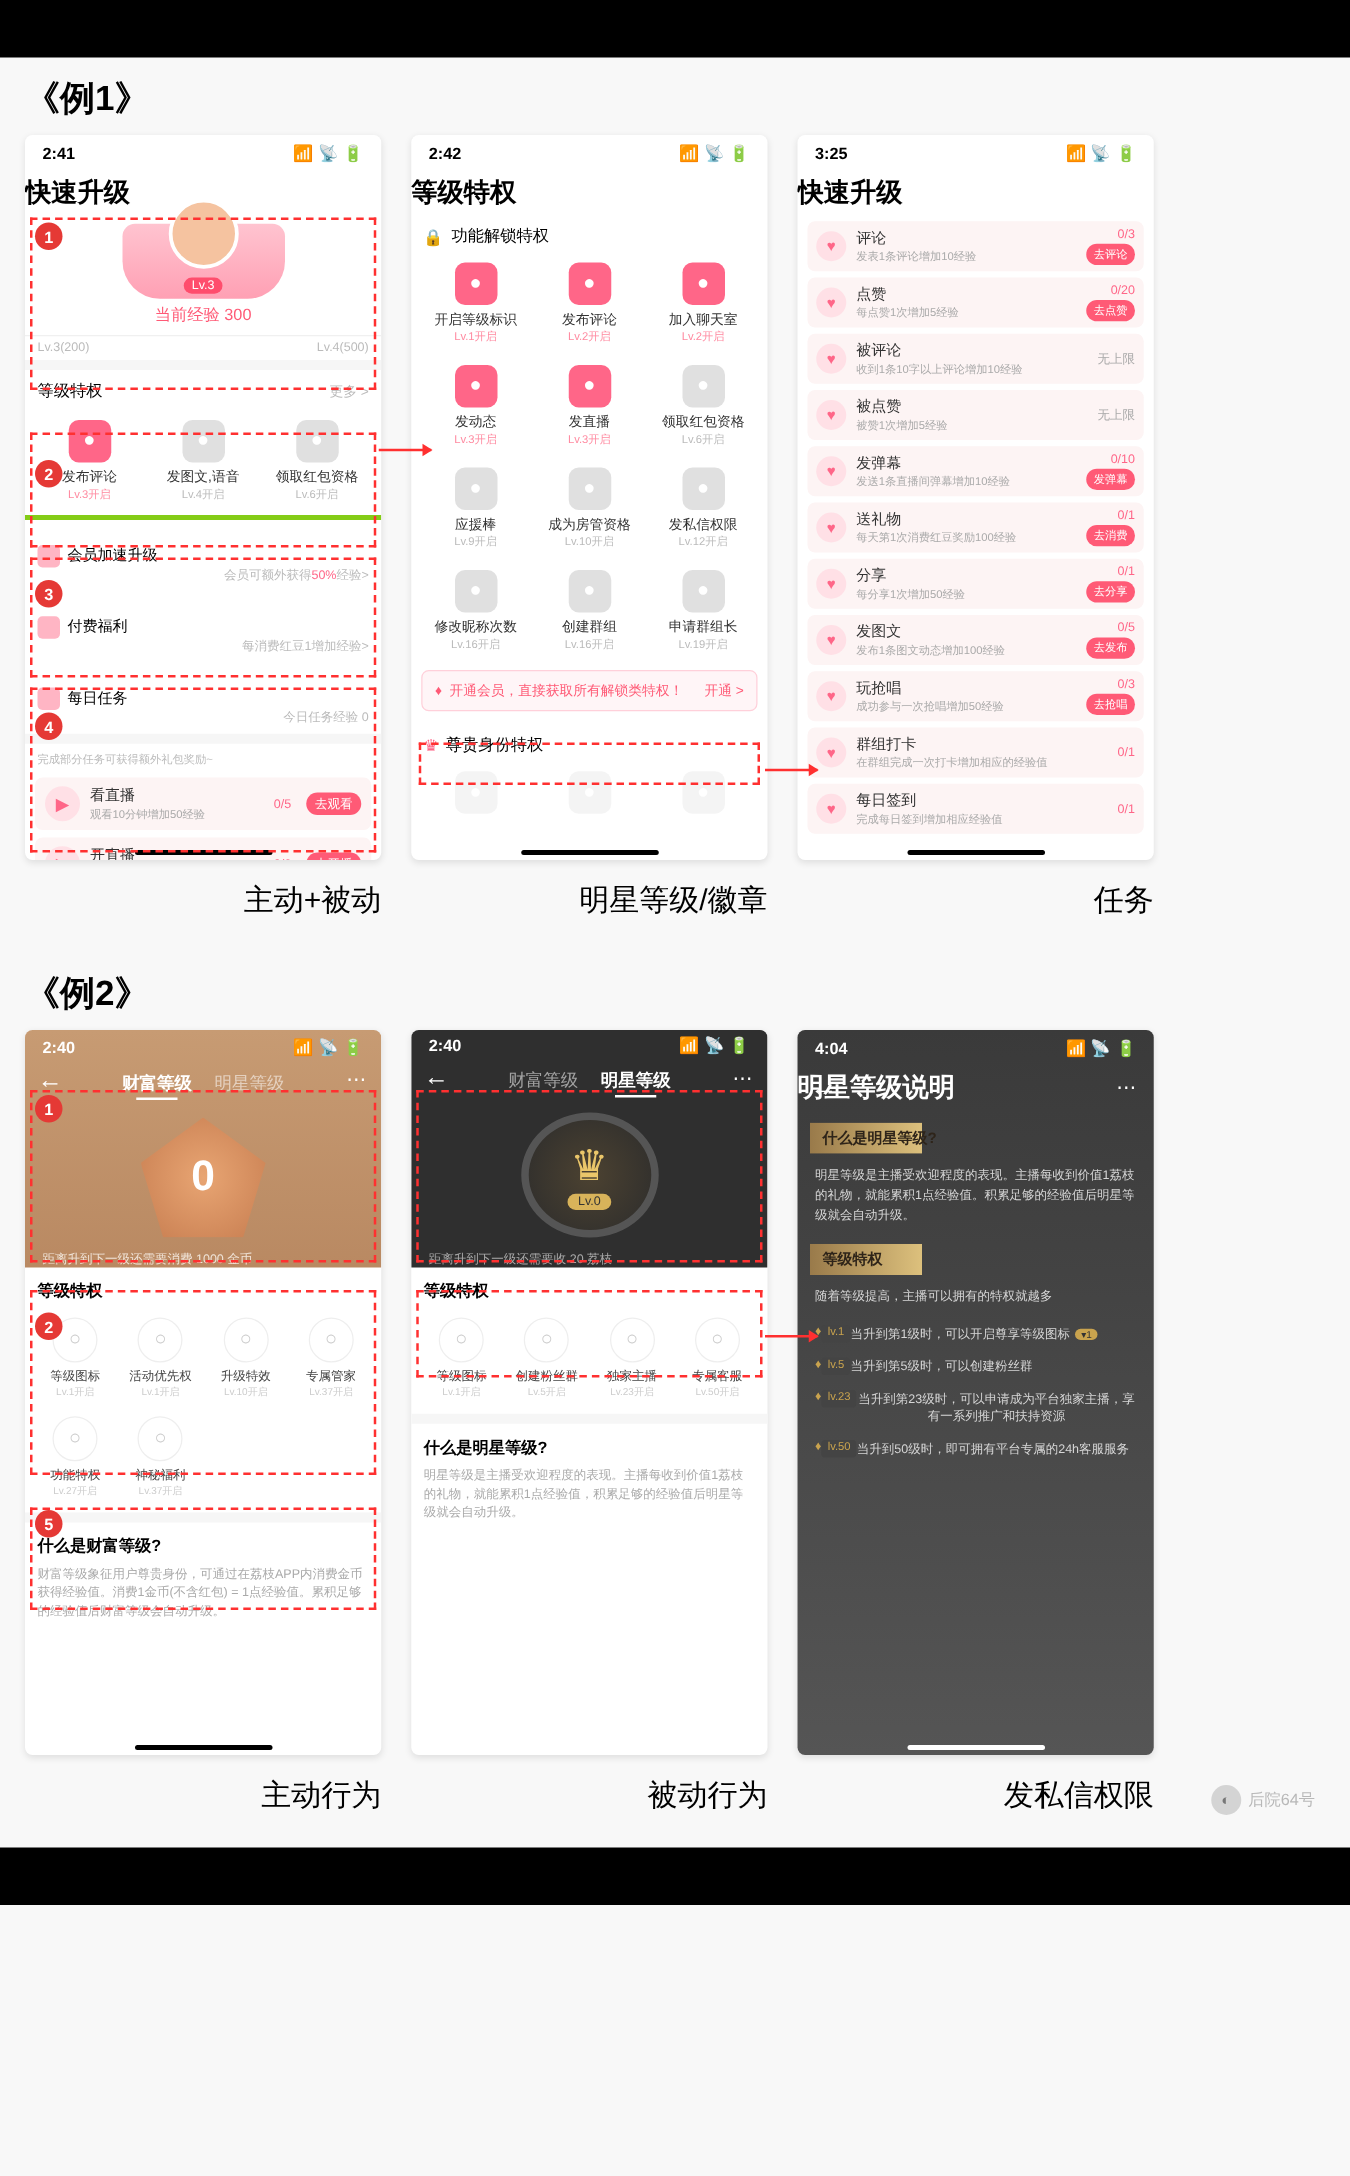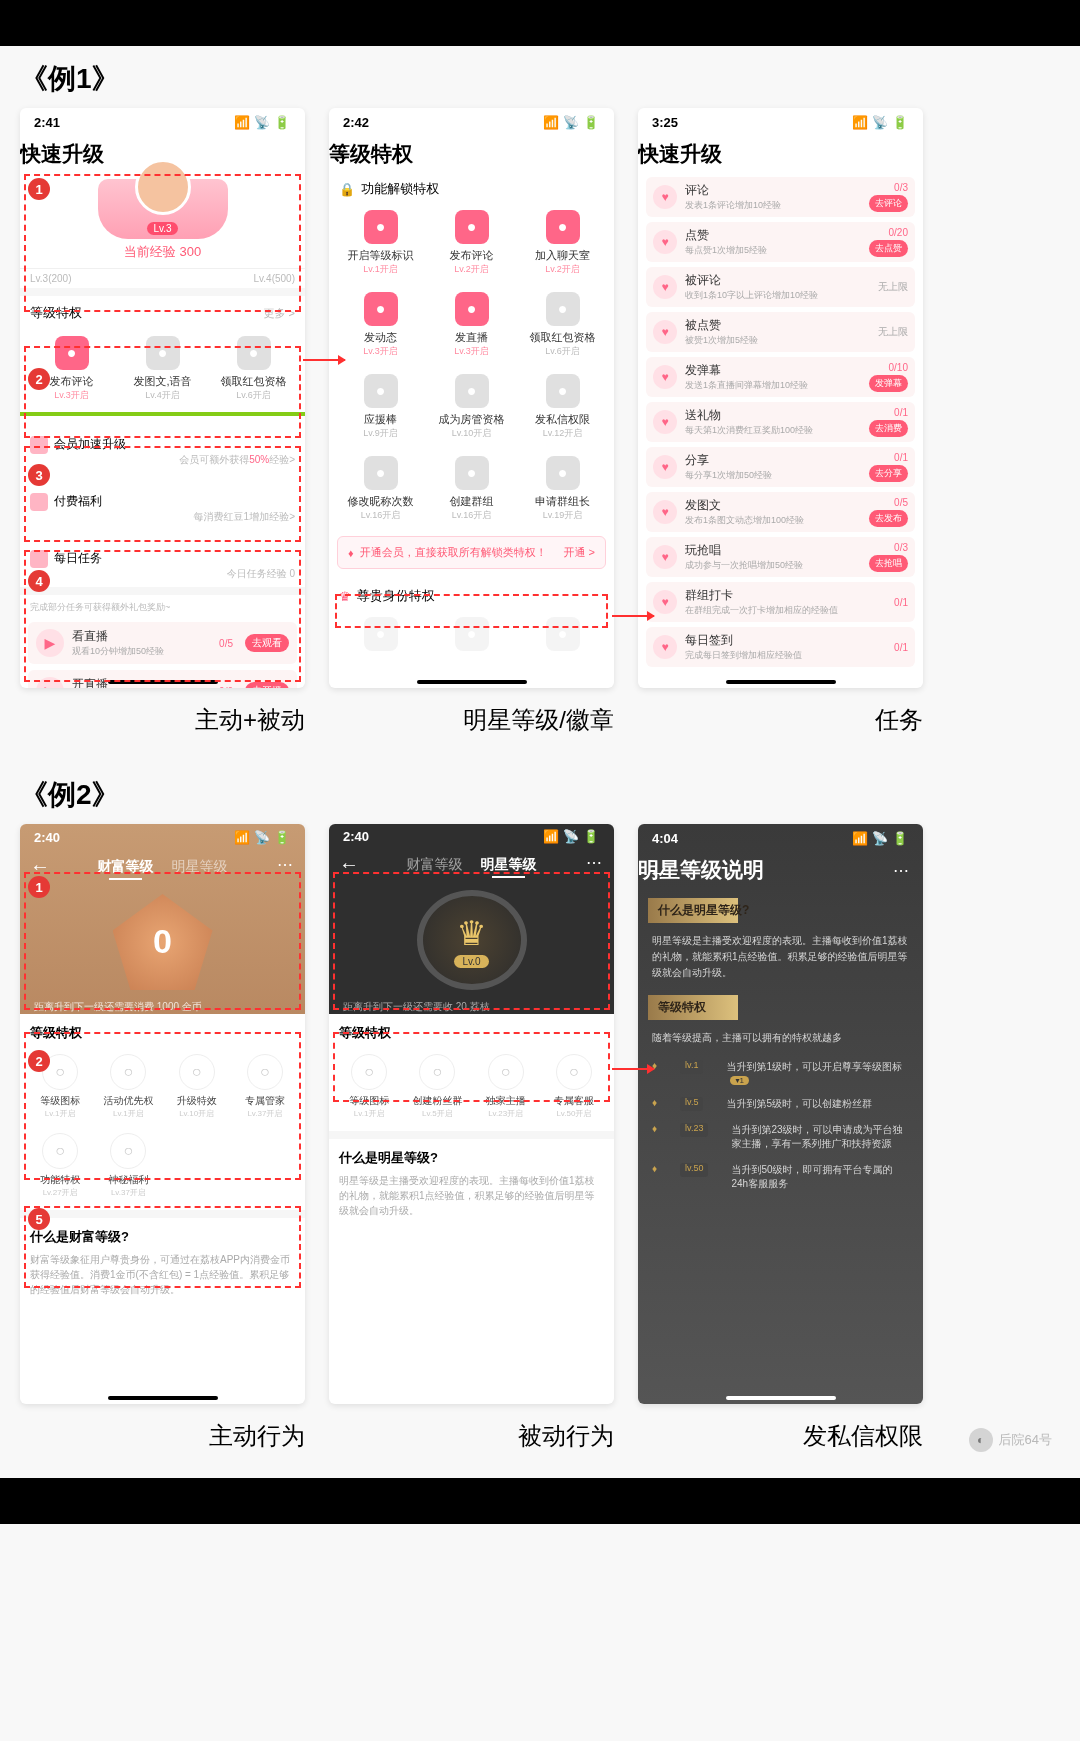--- a/index.html
+++ b/index.html
@@ -386,24 +386,25 @@
     font-size:10px;
     color:#d6d6d6;
     padding:4px 14px;
     line-height:1.6;
   }
   .lv-bullets {
     padding: 4px 14px;
   }
   .lv-row {
     display:flex;
-    gap:23px;
+    gap:0;
     font-size:10px;
     color:#d6d6d6;
     padding:6px 0;
+    text-align:center;
   }
   .lv-badge {
     background:#444;color:#c9a34e;font-size:9px;padding:0 5px;border-radius:3px;height:14px;
   }
   .lv1-pill {
     display:inline-block;background:#c9a34e;color:#333;font-size:8px;padding:0 5px;border-radius:7px;margin-left:4px;
   }
 
   .home-indic {
     position:absolute;

